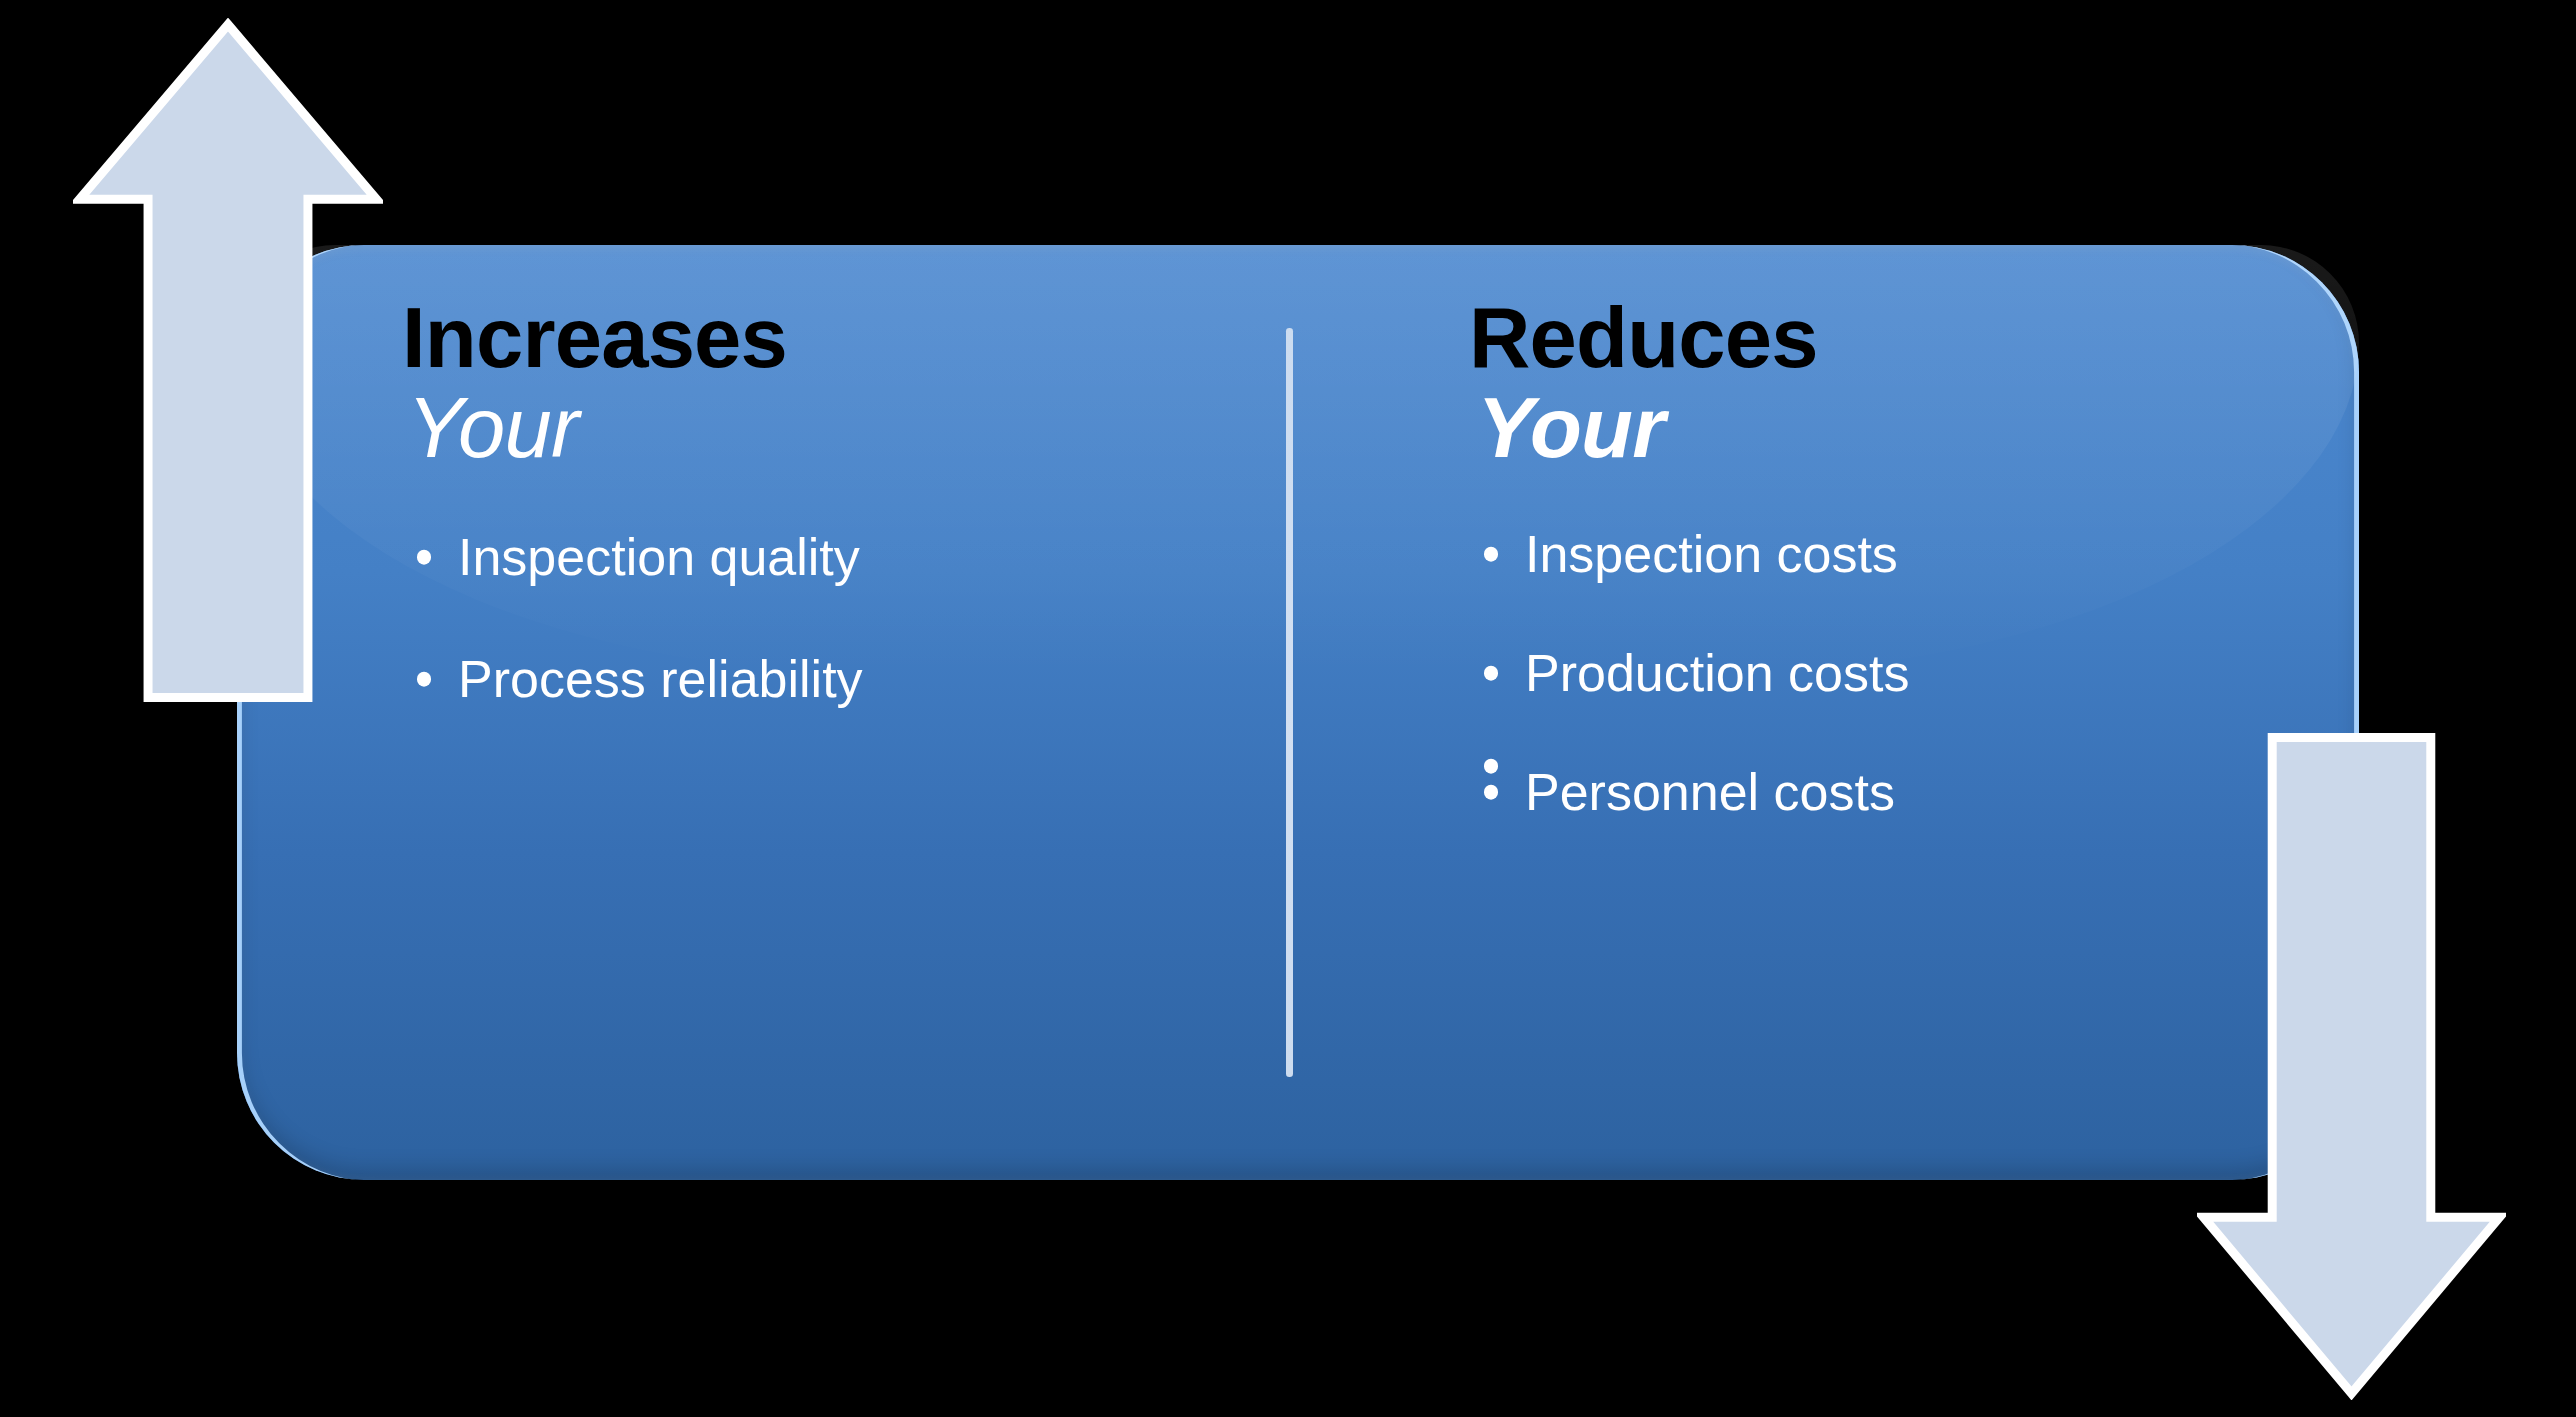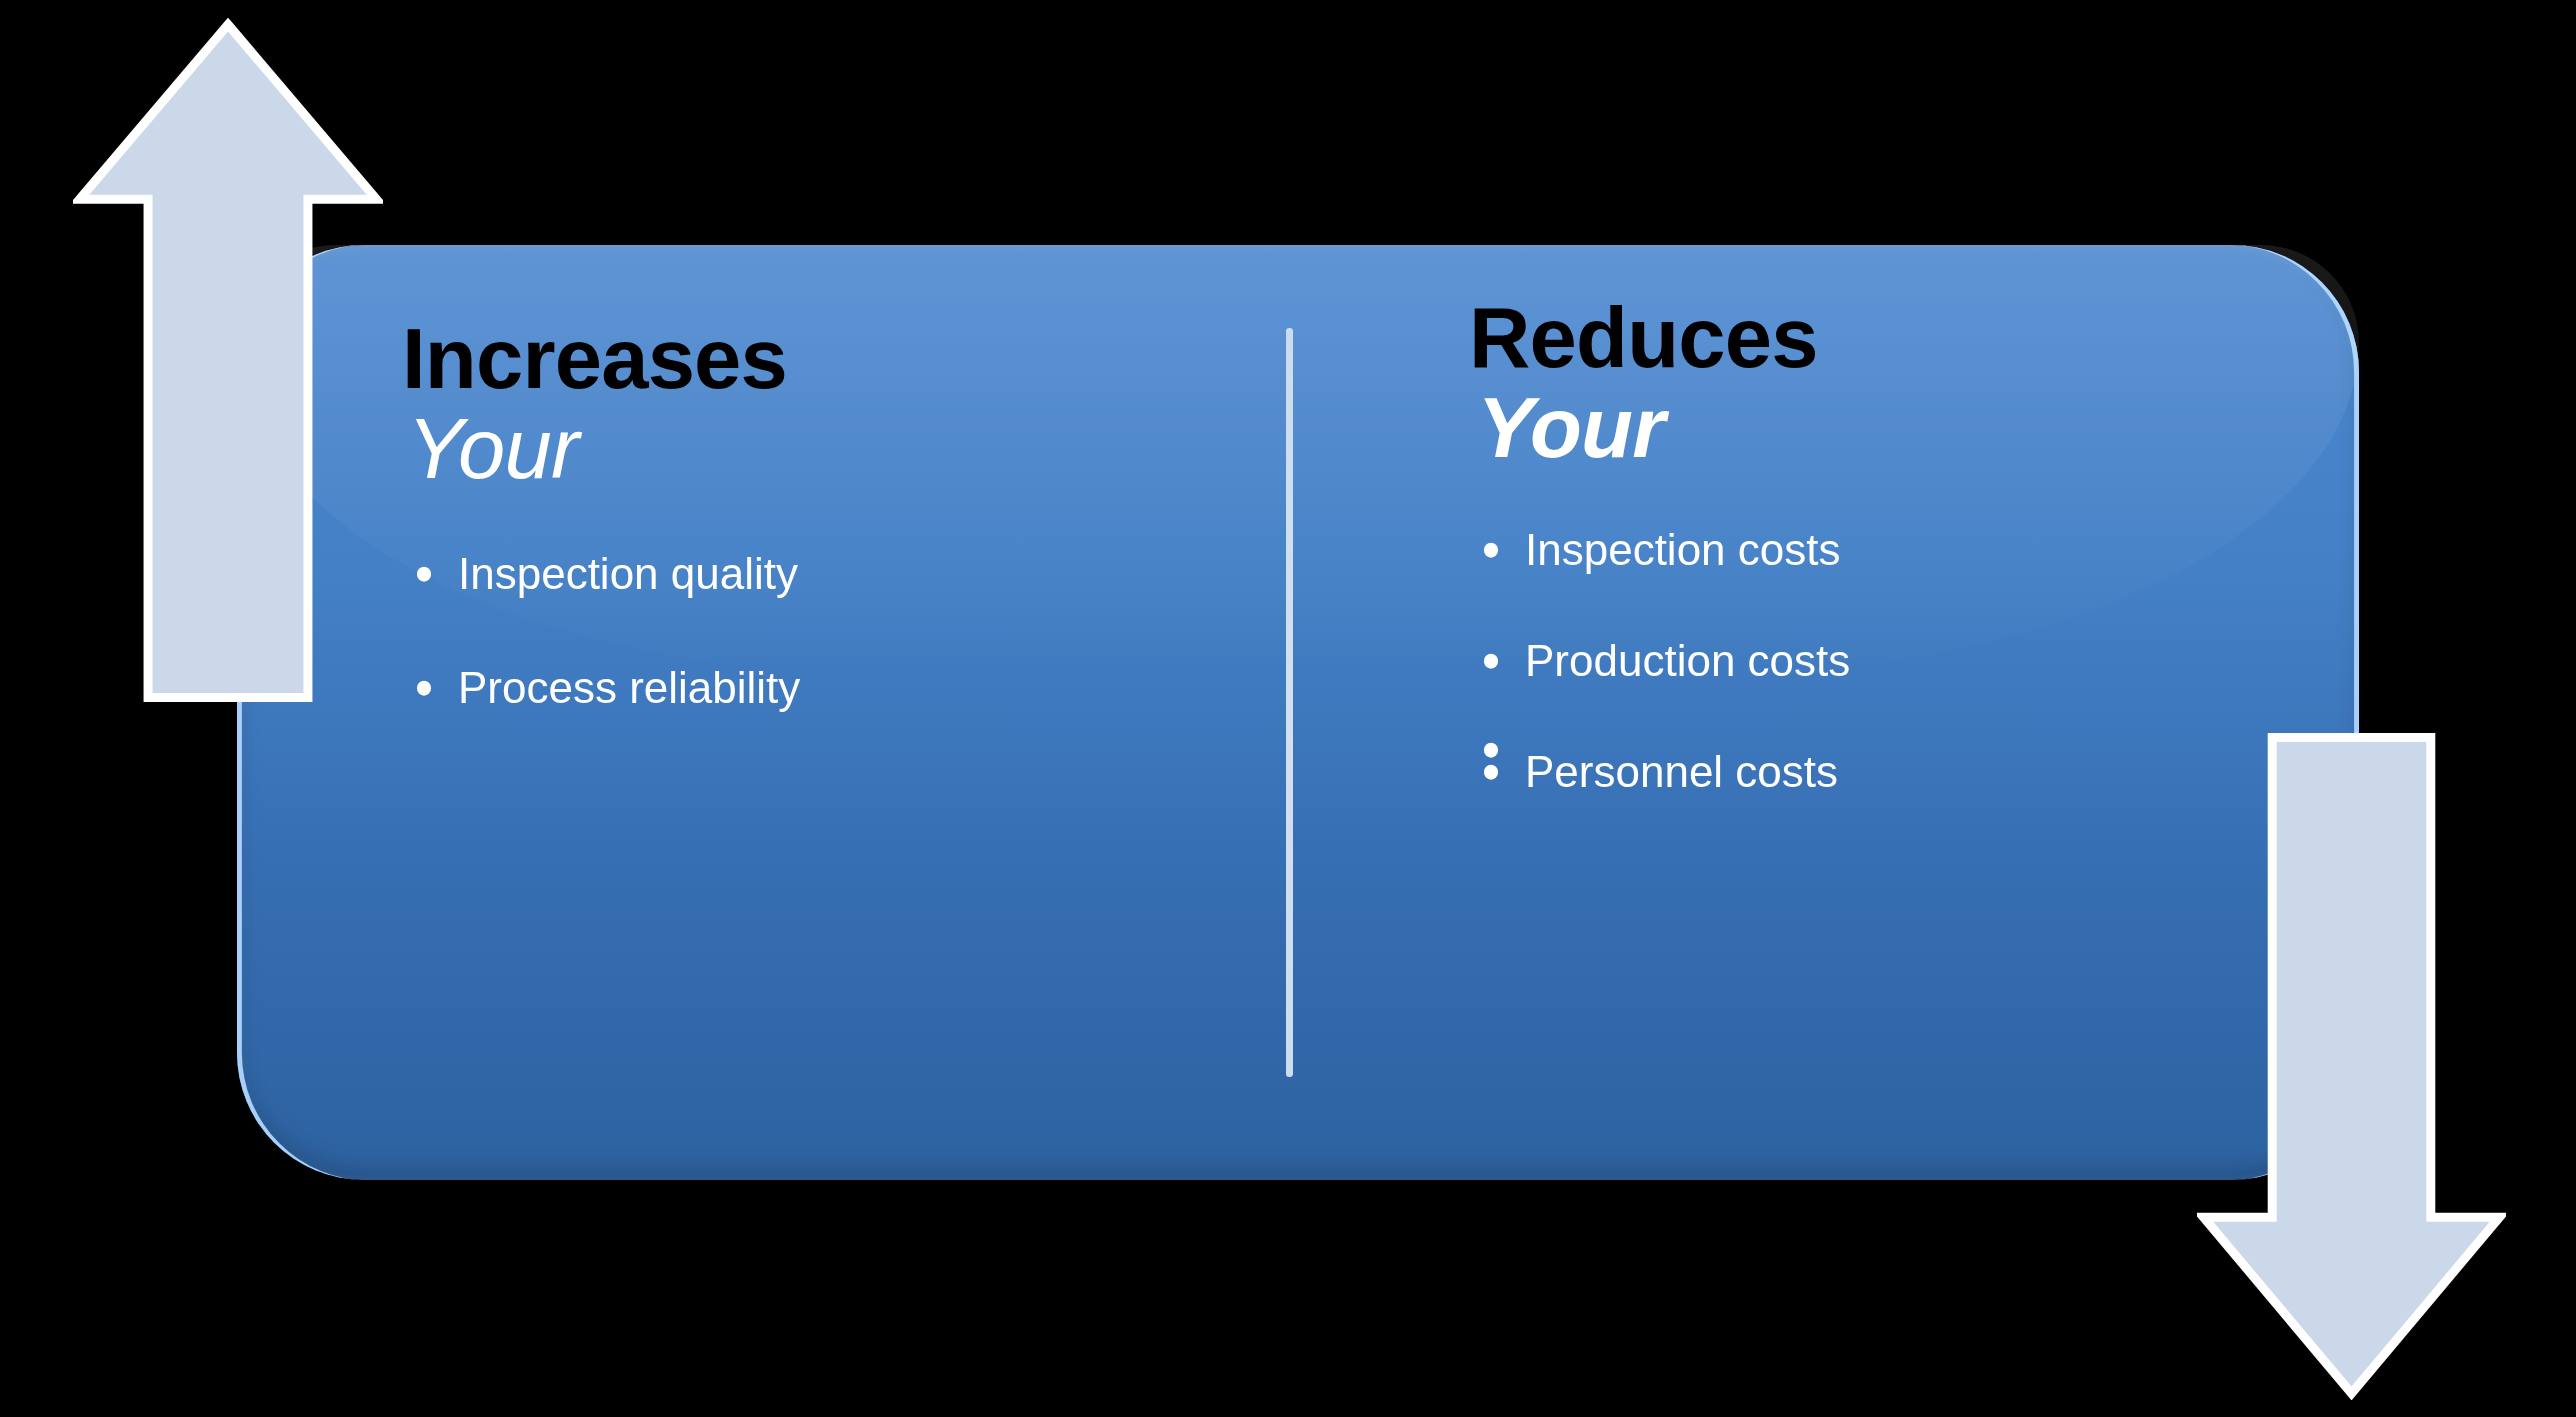--- a/index.html
+++ b/index.html
@@ -57,21 +57,21 @@
     height: 749px;
     background: linear-gradient(to bottom, #ccdcf0, #d3e0f2 50%, #cddcef);
     border-radius: 3.3px;
   }
 
   
   .column {
     position: absolute;
     top: 294px;
   }
-  #col-left  { left: 402px; width: 849px; margin-top: 21px; }
+  #col-left  { left: 402px; width: 849px; }
   #col-right { left: 1469px; width: 841px; }
 
   .heading-line1 {
     font-size: 85px;
     font-weight: bold;
     color: #000000;
     line-height: 1.04;
     letter-spacing: -0.8px;
     white-space: nowrap;
   }
@@ -90,21 +90,21 @@
   .bullets {
     margin: 0;
     padding: 0;
     list-style: none;
     margin-top: 54px;
   }
   .bullets li {
     position: relative;
     padding-left: 56px;
     color: #ffffff;
-    font-size: 44px;
+    font-size: 52px;
     line-height: 1.0;
     margin-bottom: 67px;
     white-space: nowrap;
   }
   .bullets li .bullet-dot {
     position: absolute;
     left: 14.7px;
     top: 50%;
     transform: translateY(-50%);
     width: 14.7px;

